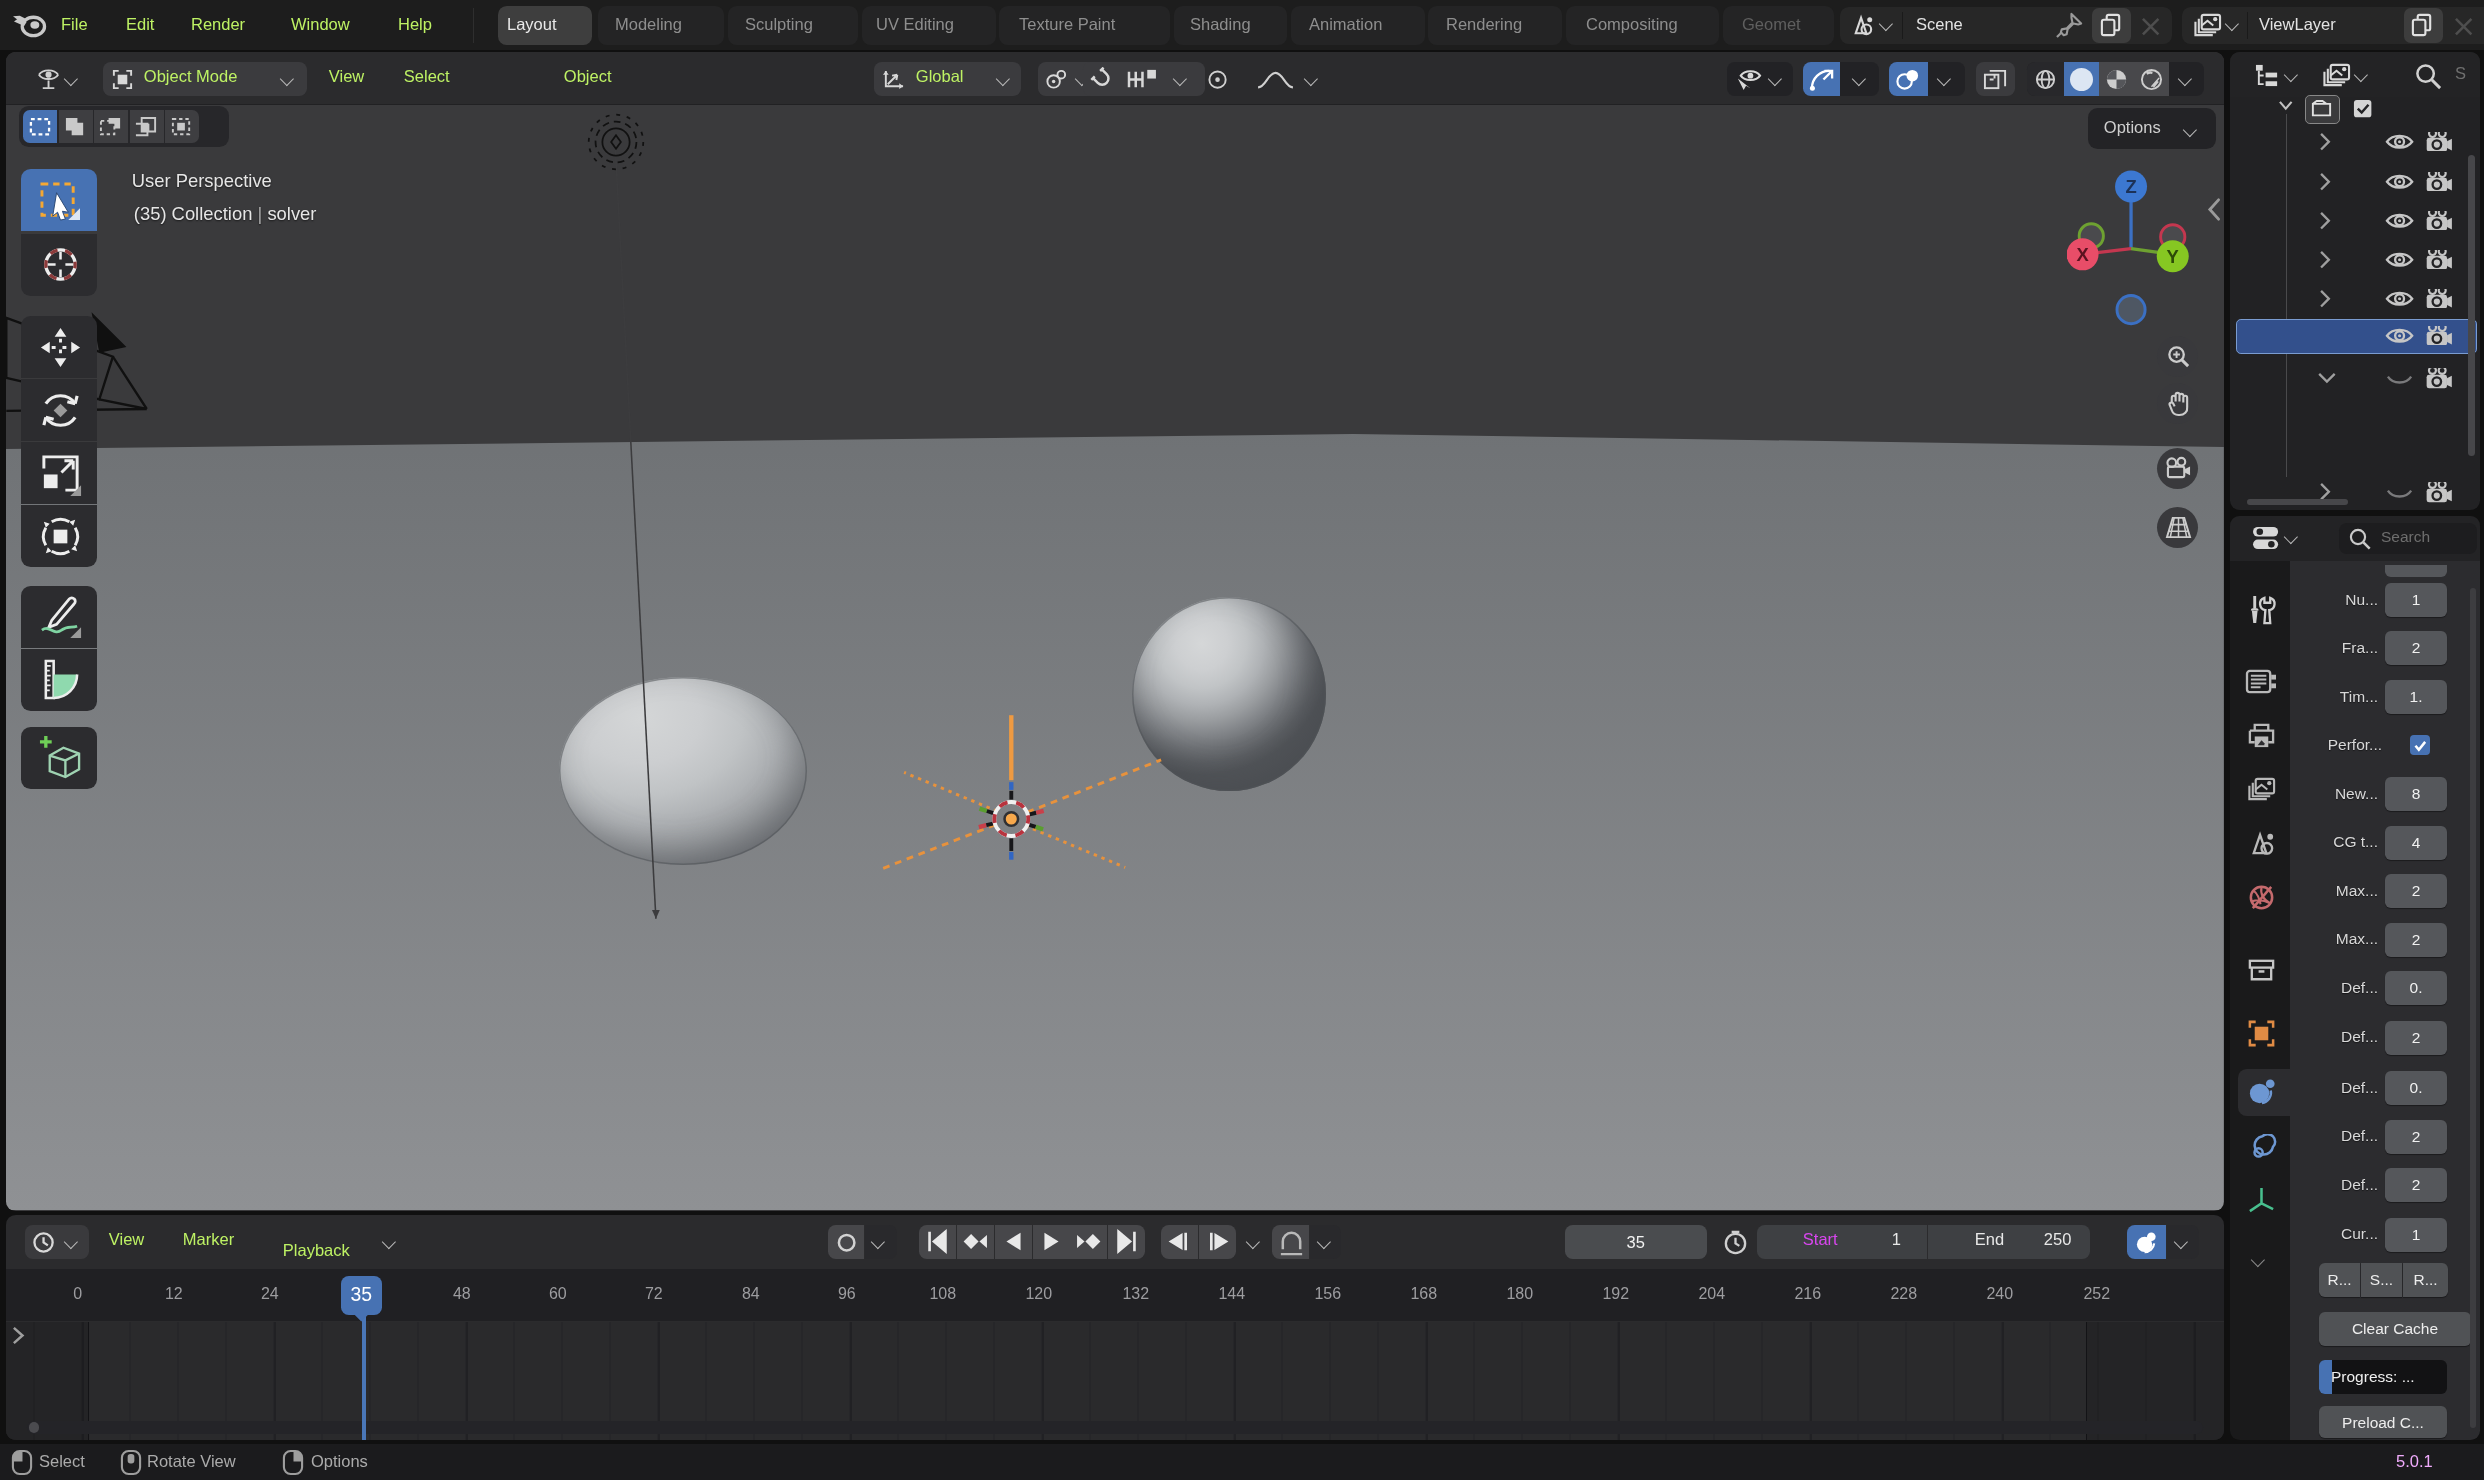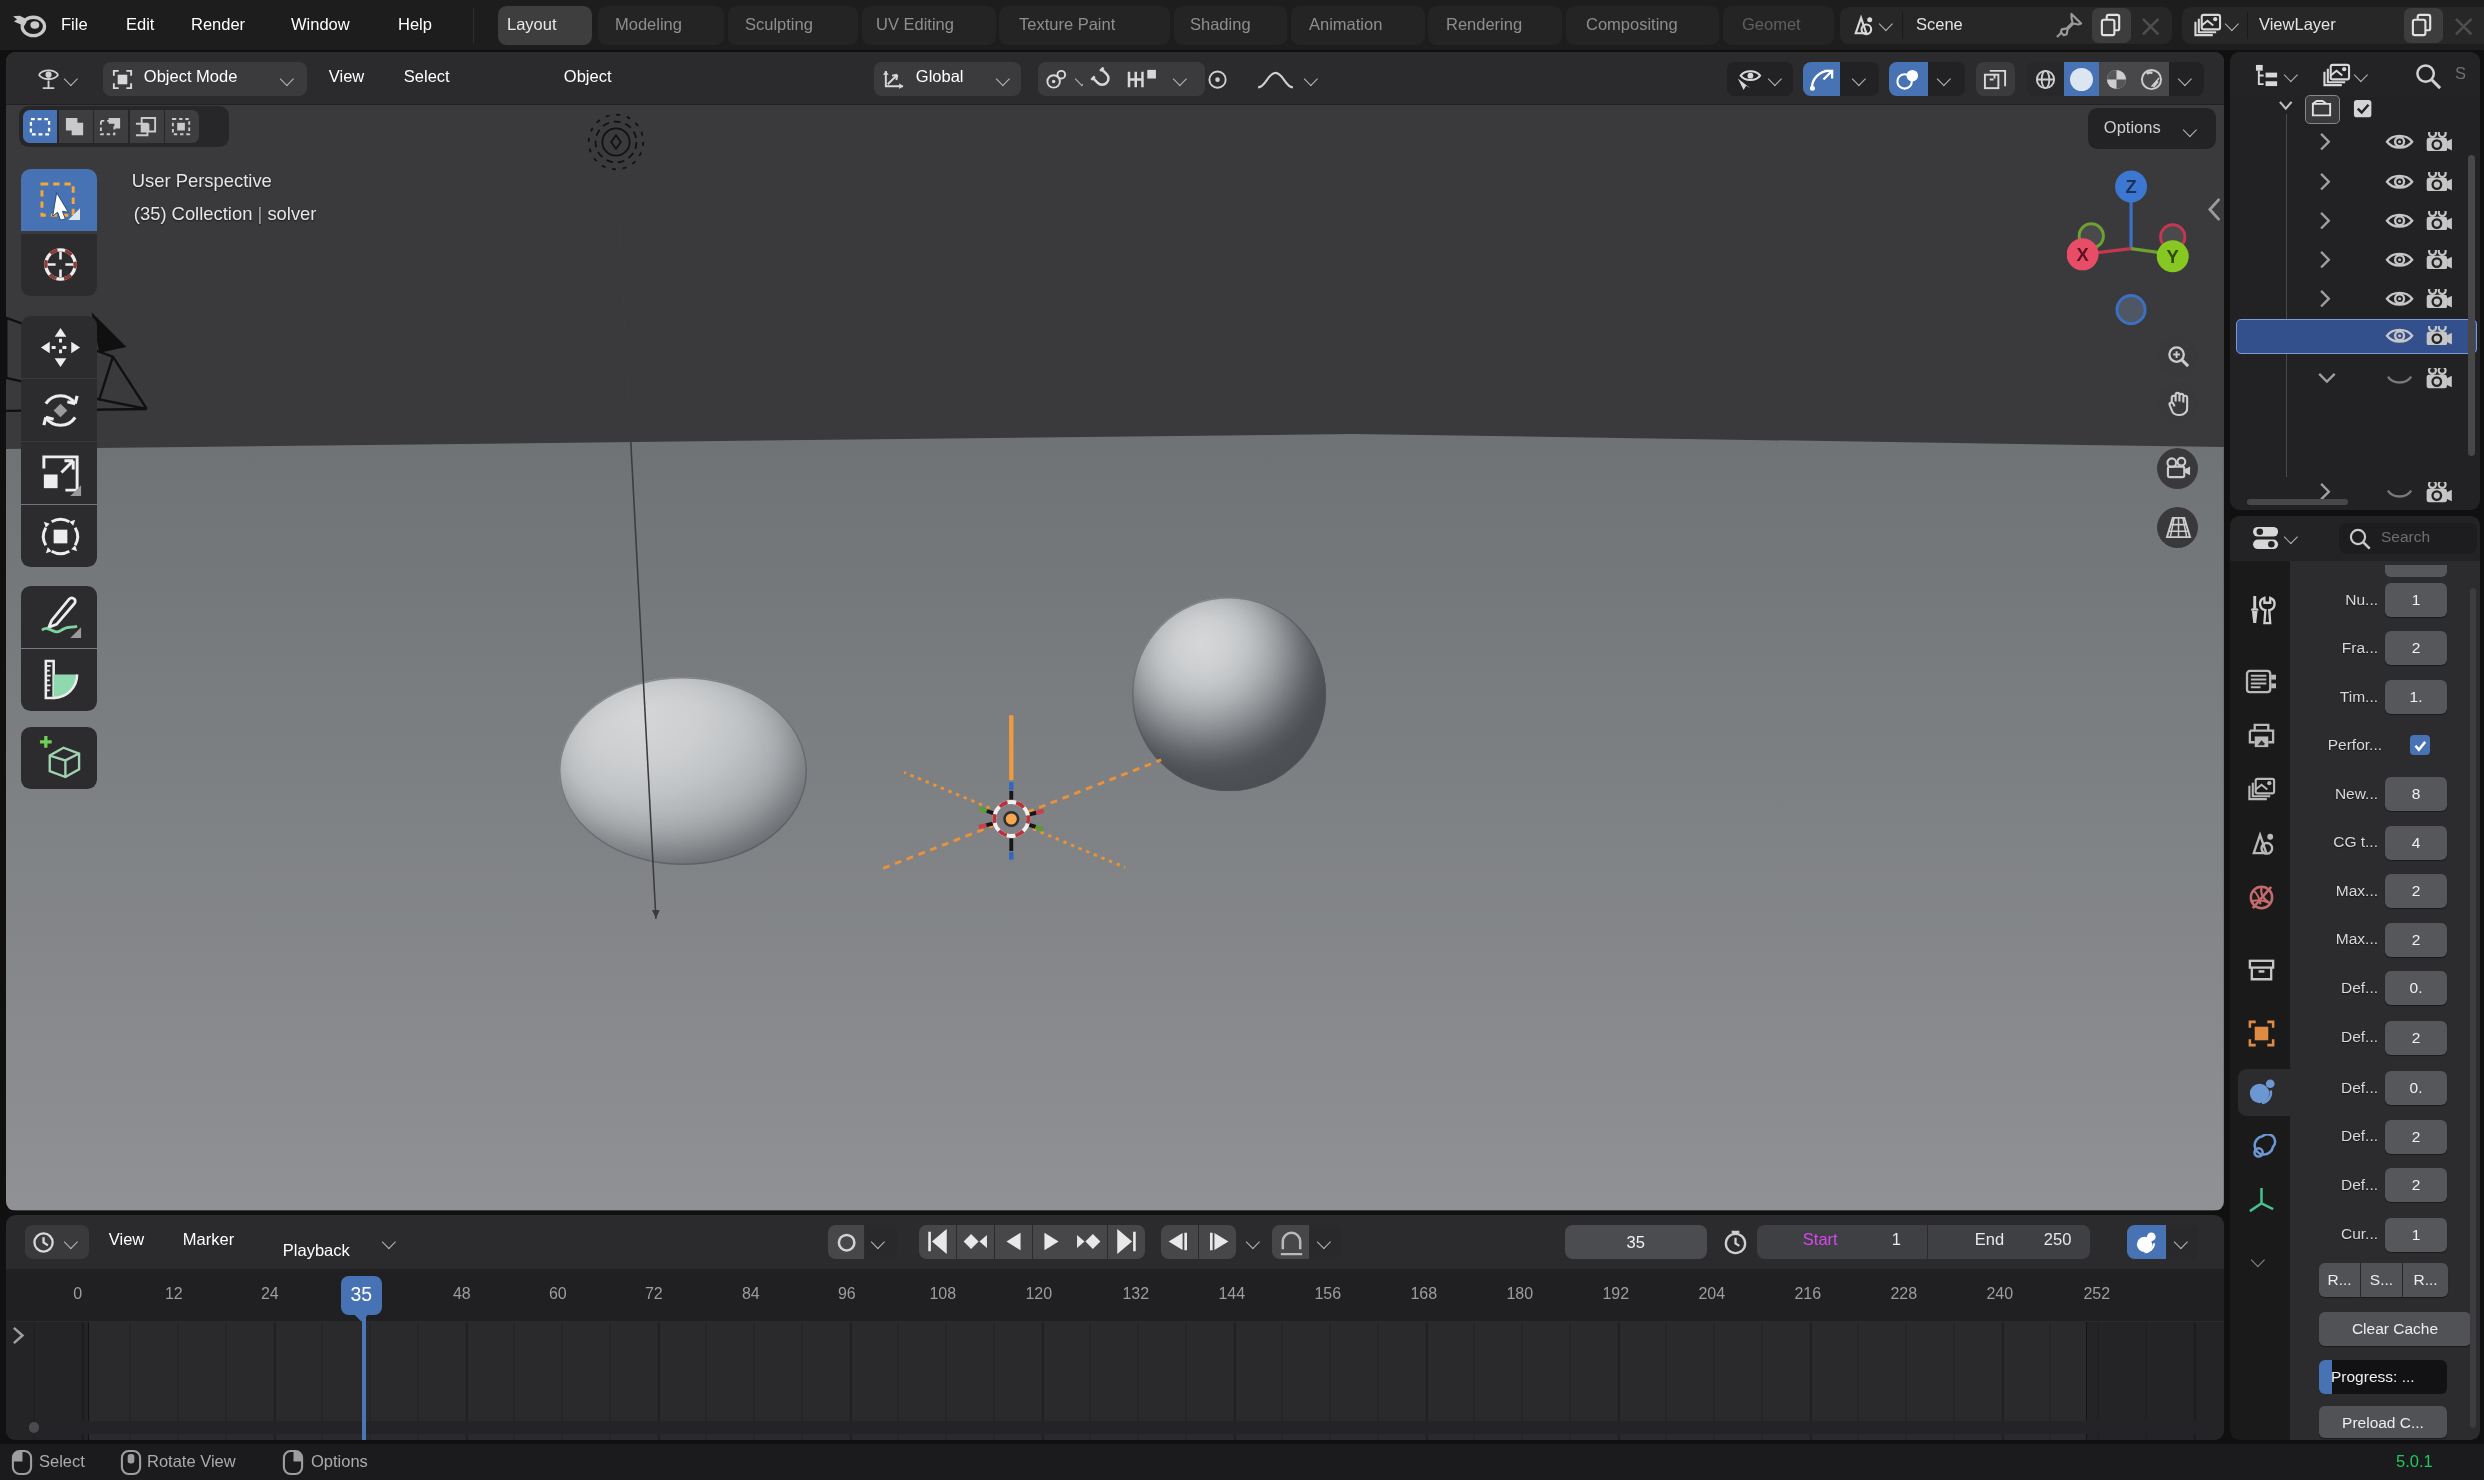--- a/index.html
+++ b/index.html
@@ -1,18 +1,18 @@
 <!DOCTYPE html>
 <html><head>
 <meta charset="utf-8">
 <style>
   html,body{margin:0;padding:0;}
   body{width:2484px;height:1481px;background:#101010;font-family:"Liberation Sans",sans-serif;position:relative;overflow:hidden;-webkit-font-smoothing:antialiased;}
   .abs{position:absolute;}
-  .txt{color:#ffffff;font-size:16.5px;white-space:nowrap;}
+  .txt{color:#bef264;font-size:16.5px;white-space:nowrap;}
   .chev{display:inline-block;width:8.7px;height:8.7px;border-right:1.9px solid #b8b8b8;border-bottom:1.9px solid #b8b8b8;transform:rotate(45deg);}
   .plabel{left:39px;width:109px;text-align:right;color:#d8d8d8;text-shadow:0 1px 1px rgba(0,0,0,.5);}
   .pval{left:155px;width:62px;height:34px;background:#55575b;border-radius:5.8px;color:#f1f1f1;text-align:center;line-height:34px;box-shadow:0 1px 1px rgba(0,0,0,.4);}
   .pbtn{height:34px;background:#505255;color:#ededed;text-align:center;line-height:34px;box-shadow:0 1px 1px rgba(0,0,0,.4);}
 </style>
 </head>
 <body>
 
 <svg width="0" height="0" style="position:absolute">
   <defs>
@@ -795,16 +795,16 @@
     <svg class="abs" style="left:120px;top:4.9px;" width="22" height="27" viewBox="0 0 23 28">
       <rect x="2" y="2" width="19" height="24" rx="7" fill="none" stroke="#9e9e9e" stroke-width="2.2"></rect>
       <rect x="8" y="5" width="7" height="10" rx="3" fill="#9e9e9e"></rect>
     </svg>
     <div class="abs" style="left:147px;top:7.8px;">Rotate View</div>
     <svg class="abs" style="left:282px;top:4.9px;" width="22" height="27" viewBox="0 0 23 28">
       <rect x="2" y="2" width="19" height="24" rx="7" fill="none" stroke="#9e9e9e" stroke-width="2.2"></rect>
       <path d="M12 2 h2 a7 7 0 0 1 7 7 v4 h-9 Z" fill="#9e9e9e"></path>
     </svg>
     <div class="abs" style="left:311px;top:7.8px;">Options</div>
-    <div class="abs" style="left:2396px;top:7.8px;color:#22c55e;">5.0.1</div>
+    <div class="abs" style="left:2396px;top:7.8px;color:#f0abfc;">5.0.1</div>
   </div>
 </div>
 
 
 </body></html>

